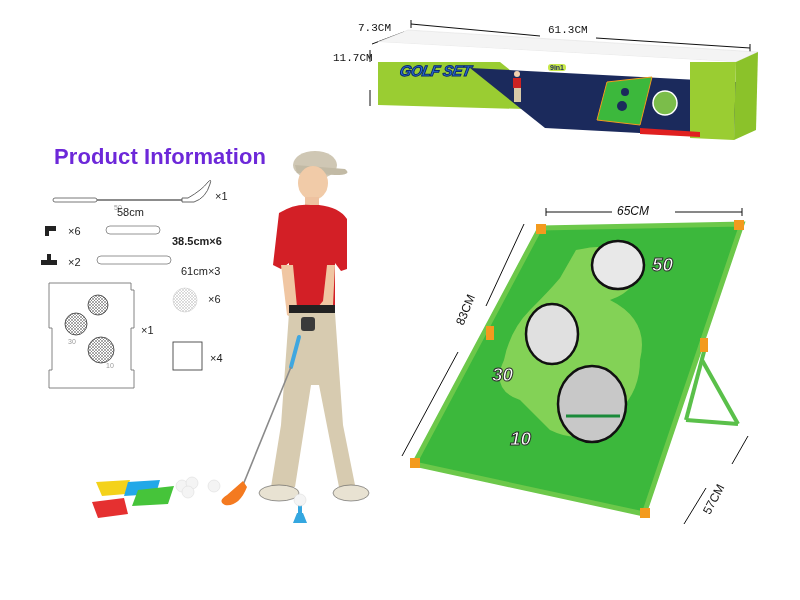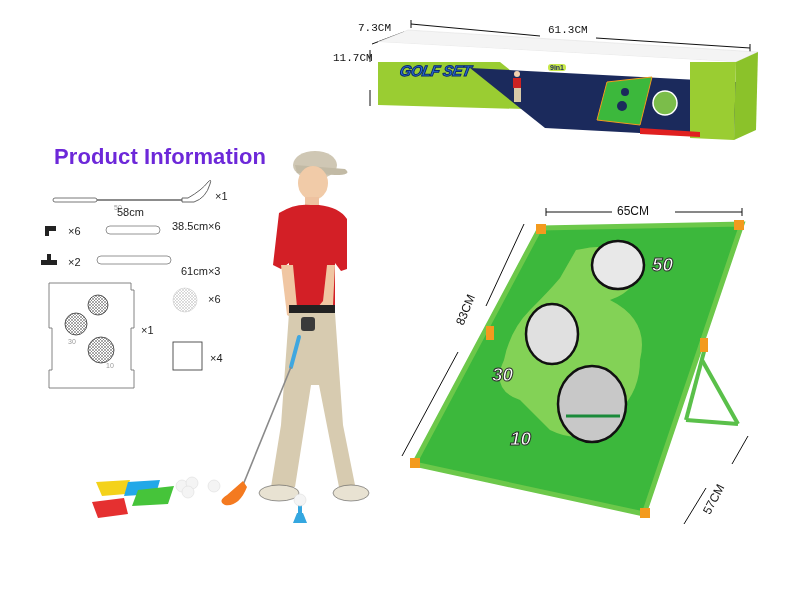--- a/index.html
+++ b/index.html
@@ -92,21 +92,21 @@
   <rect x="173" y="172" width="29" height="28" fill="#fff" stroke="#444" stroke-width="0.9"></rect>
 </svg>
 
 <div class="abs" style="left:114px;top:204px;font-size:7px;color:#999;">50</div>
 <div class="abs" style="left:68px;top:338px;font-size:7px;color:#999;">30</div>
 <div class="abs" style="left:106px;top:362px;font-size:7px;color:#999;">10</div>
 
 <div class="abs lbl" style="left:117px;top:206px;">58cm</div>
 <div class="abs lbl" style="left:215px;top:190px;">×1</div>
 <div class="abs lbl" style="left:68px;top:225px;">×6</div>
-<div class="abs lbl" style="left:172px;top:220px;">38.5cm×6</div>
+<div class="abs lbl" style="left:172px;top:235px;font-weight:bold;">38.5cm×6</div>
 <div class="abs lbl" style="left:68px;top:256px;">×2</div>
 <div class="abs lbl" style="left:181px;top:265px;">61cm×3</div>
 <div class="abs lbl" style="left:141px;top:324px;">×1</div>
 <div class="abs lbl" style="left:208px;top:293px;">×6</div>
 <div class="abs lbl" style="left:210px;top:352px;">×4</div>
 
 <svg width="200" height="380" style="left:215px;top:145px;">
 
   <ellipse cx="100" cy="20" rx="22" ry="14" fill="#cfc7b4"></ellipse>
   <path d="M80 20 L130 24 Q138 30 120 30 L82 28 Z" fill="#c2baa5"></path>
@@ -176,19 +176,19 @@
   <rect x="250" y="318" width="10" height="10" fill="#f39a1e"></rect>
   <rect x="96" y="136" width="8" height="14" fill="#f39a1e"></rect>
   <rect x="310" y="148" width="8" height="14" fill="#f39a1e"></rect>
 
   <ellipse cx="228" cy="75" rx="26" ry="24" fill="#e8e8e8" stroke="#111" stroke-width="2.5"></ellipse>
   <ellipse cx="162" cy="144" rx="26" ry="30" fill="#e0e0e0" stroke="#111" stroke-width="2.5"></ellipse>
   <ellipse cx="202" cy="214" rx="34" ry="38" fill="#c8c8c8" stroke="#111" stroke-width="2.5"></ellipse>
   <line x1="176" y1="226" x2="230" y2="226" stroke="#1a8a3a" stroke-width="3"></line>
 </svg>
 
-<div class="abs dim2" style="left:617px;top:204px;">65CM</div>
+<div class="abs dim2" style="left:617px;top:204px;font-style:italic;">65CM</div>
 <div class="abs dim2" style="left:453px;top:322px;transform:rotate(-68deg);transform-origin:left top;">83CM</div>
 <div class="abs dim2" style="left:700px;top:510px;transform:rotate(-62deg);transform-origin:left top;">57CM</div>
 
 <div class="abs" style="left:652px;top:254px;font-size:19px;font-weight:bold;font-style:italic;color:#fff;-webkit-text-stroke:1px #2a2a2a;">50</div>
 <div class="abs" style="left:492px;top:364px;font-size:19px;font-weight:bold;font-style:italic;color:#fff;-webkit-text-stroke:1px #2a2a2a;">30</div>
 <div class="abs" style="left:510px;top:428px;font-size:19px;font-weight:bold;font-style:italic;color:#fff;-webkit-text-stroke:1px #2a2a2a;">10</div>
 
 </body></html>

